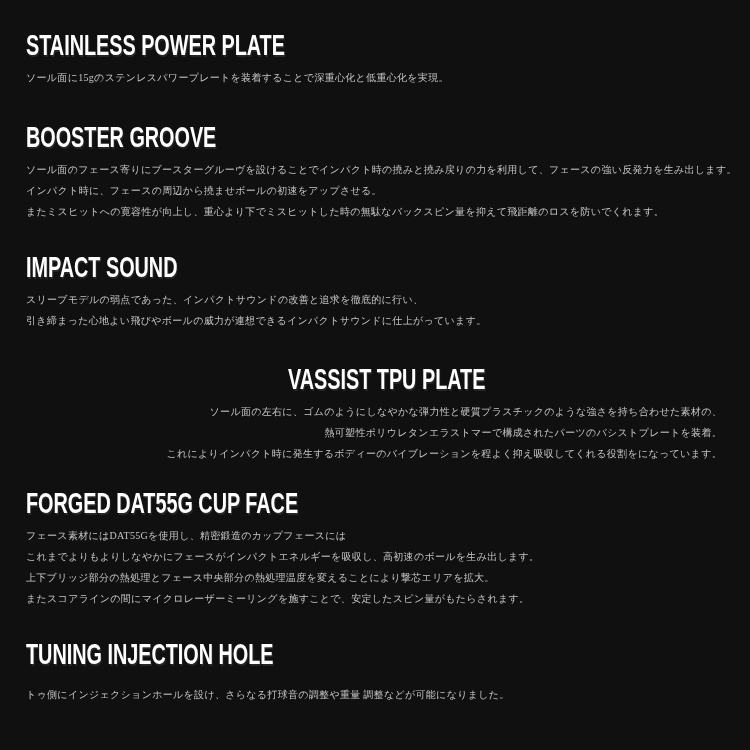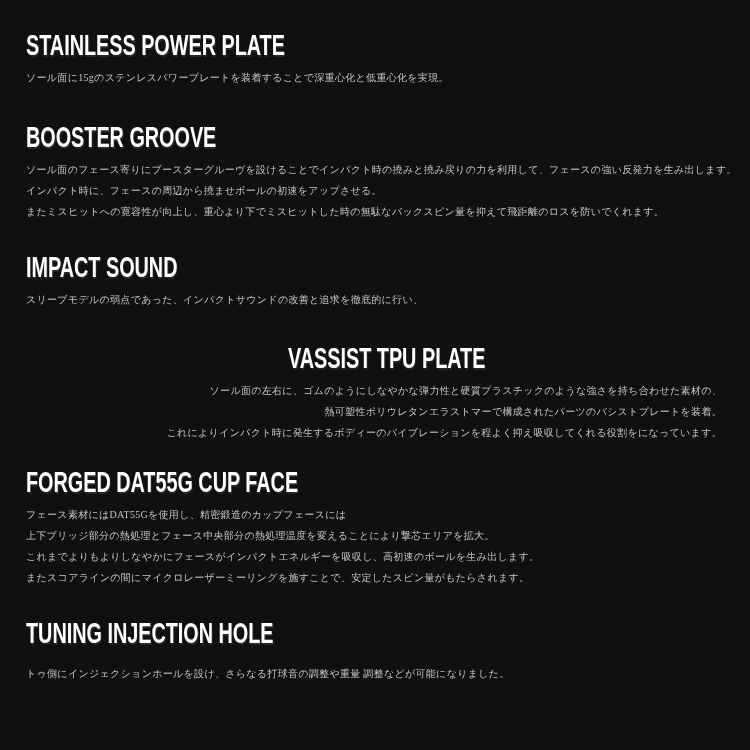--- a/index.html
+++ b/index.html
@@ -64,34 +64,35 @@
   <section class="feature s2">
     <h2 class="title">BOOSTER GROOVE</h2>
     <p class="line">ソール面のフェース寄りにブースターグルーヴを設けることでインパクト時の撓みと撓み戻りの力を利用して、フェースの強い反発力を生み出します。</p>
     <p class="line">インパクト時に、フェースの周辺から撓ませボールの初速をアップさせる。</p>
     <p class="line">またミスヒットへの寛容性が向上し、重心より下でミスヒットした時の無駄なバックスピン量を抑えて飛距離のロスを防いでくれます。</p>
   </section>
 
   <section class="feature s3">
     <h2 class="title">IMPACT SOUND</h2>
     <p class="line">スリーブモデルの弱点であった、インパクトサウンドの改善と追求を徹底的に行い、</p>
+    <p class="line">引き締まった心地よい飛びやボールの威力が連想できるインパクトサウンドに仕上がっています。</p>
   </section>
 
   <section class="feature s4">
     <h2 class="title">VASSIST TPU PLATE</h2>
     <p class="line">ソール面の左右に、ゴムのようにしなやかな弾力性と硬質プラスチックのような強さを持ち合わせた素材の、</p>
     <p class="line">熱可塑性ポリウレタンエラストマーで構成されたパーツのバシストプレートを装着。</p>
     <p class="line">これによりインパクト時に発生するボディーのバイブレーションを程よく抑え吸収してくれる役割をになっています。</p>
   </section>
 
   <section class="feature s5">
     <h2 class="title">FORGED DAT55G CUP FACE</h2>
     <p class="line">フェース素材にはDAT55Gを使用し、精密鍛造のカップフェースには</p>
+    <p class="line">これまでよりもよりしなやかにフェースがインパクトエネルギーを吸収し、高初速のボールを生み出します。</p>
     <p class="line">上下ブリッジ部分の熱処理とフェース中央部分の熱処理温度を変えることにより撃芯エリアを拡大。</p>
-    <p class="line">これまでよりもよりしなやかにフェースがインパクトエネルギーを吸収し、高初速のボールを生み出します。</p>
     <p class="line">またスコアラインの間にマイクロレーザーミーリングを施すことで、安定したスピン量がもたらされます。</p>
   </section>
 
   <section class="feature s6">
     <h2 class="title">TUNING INJECTION HOLE</h2>
     <p class="line">トゥ側にインジェクションホールを設け、さらなる打球音の調整や重量 調整などが可能になりました。</p>
   </section>
 
 </div>
 

